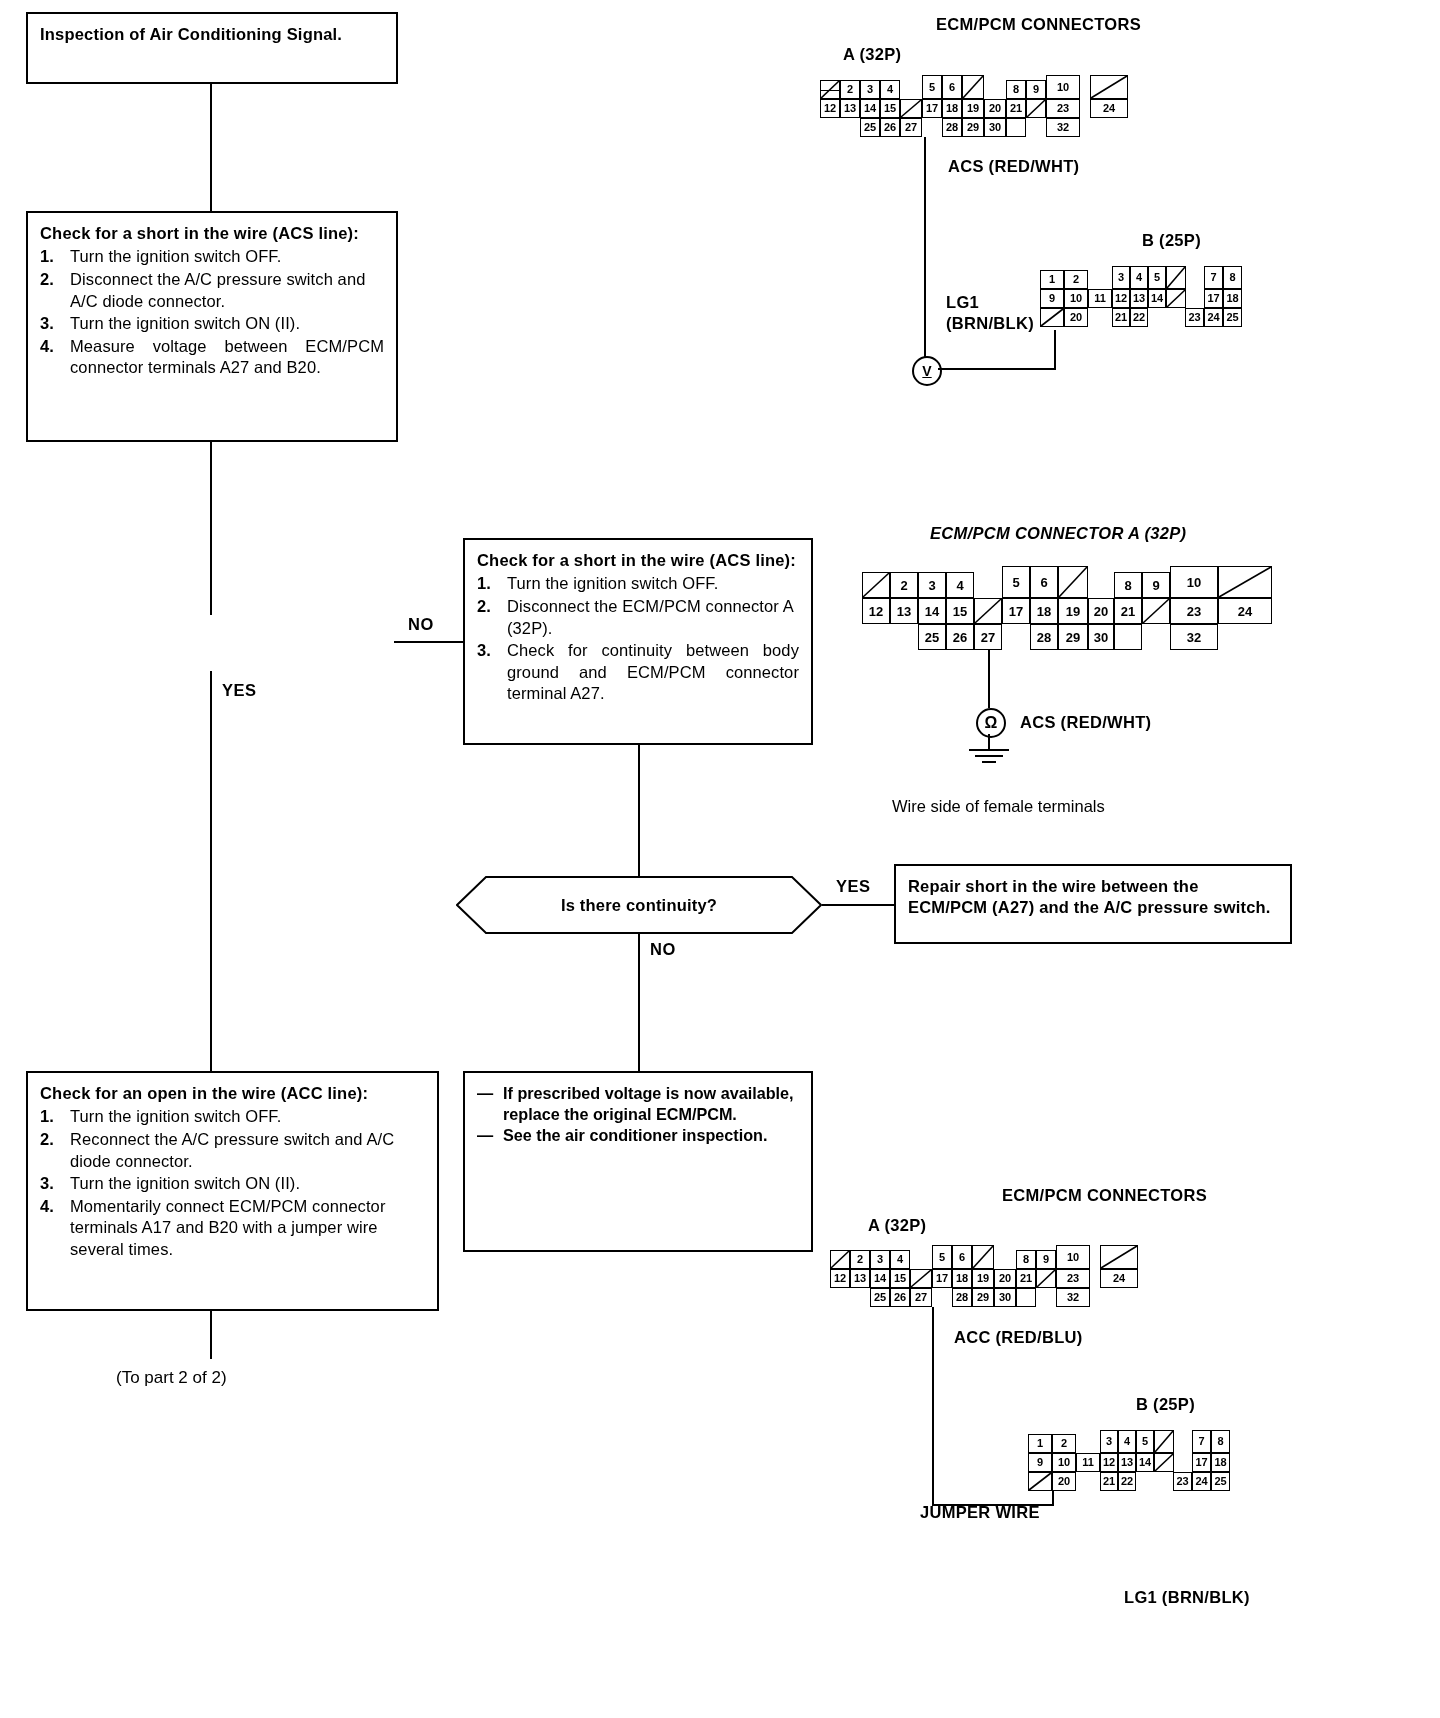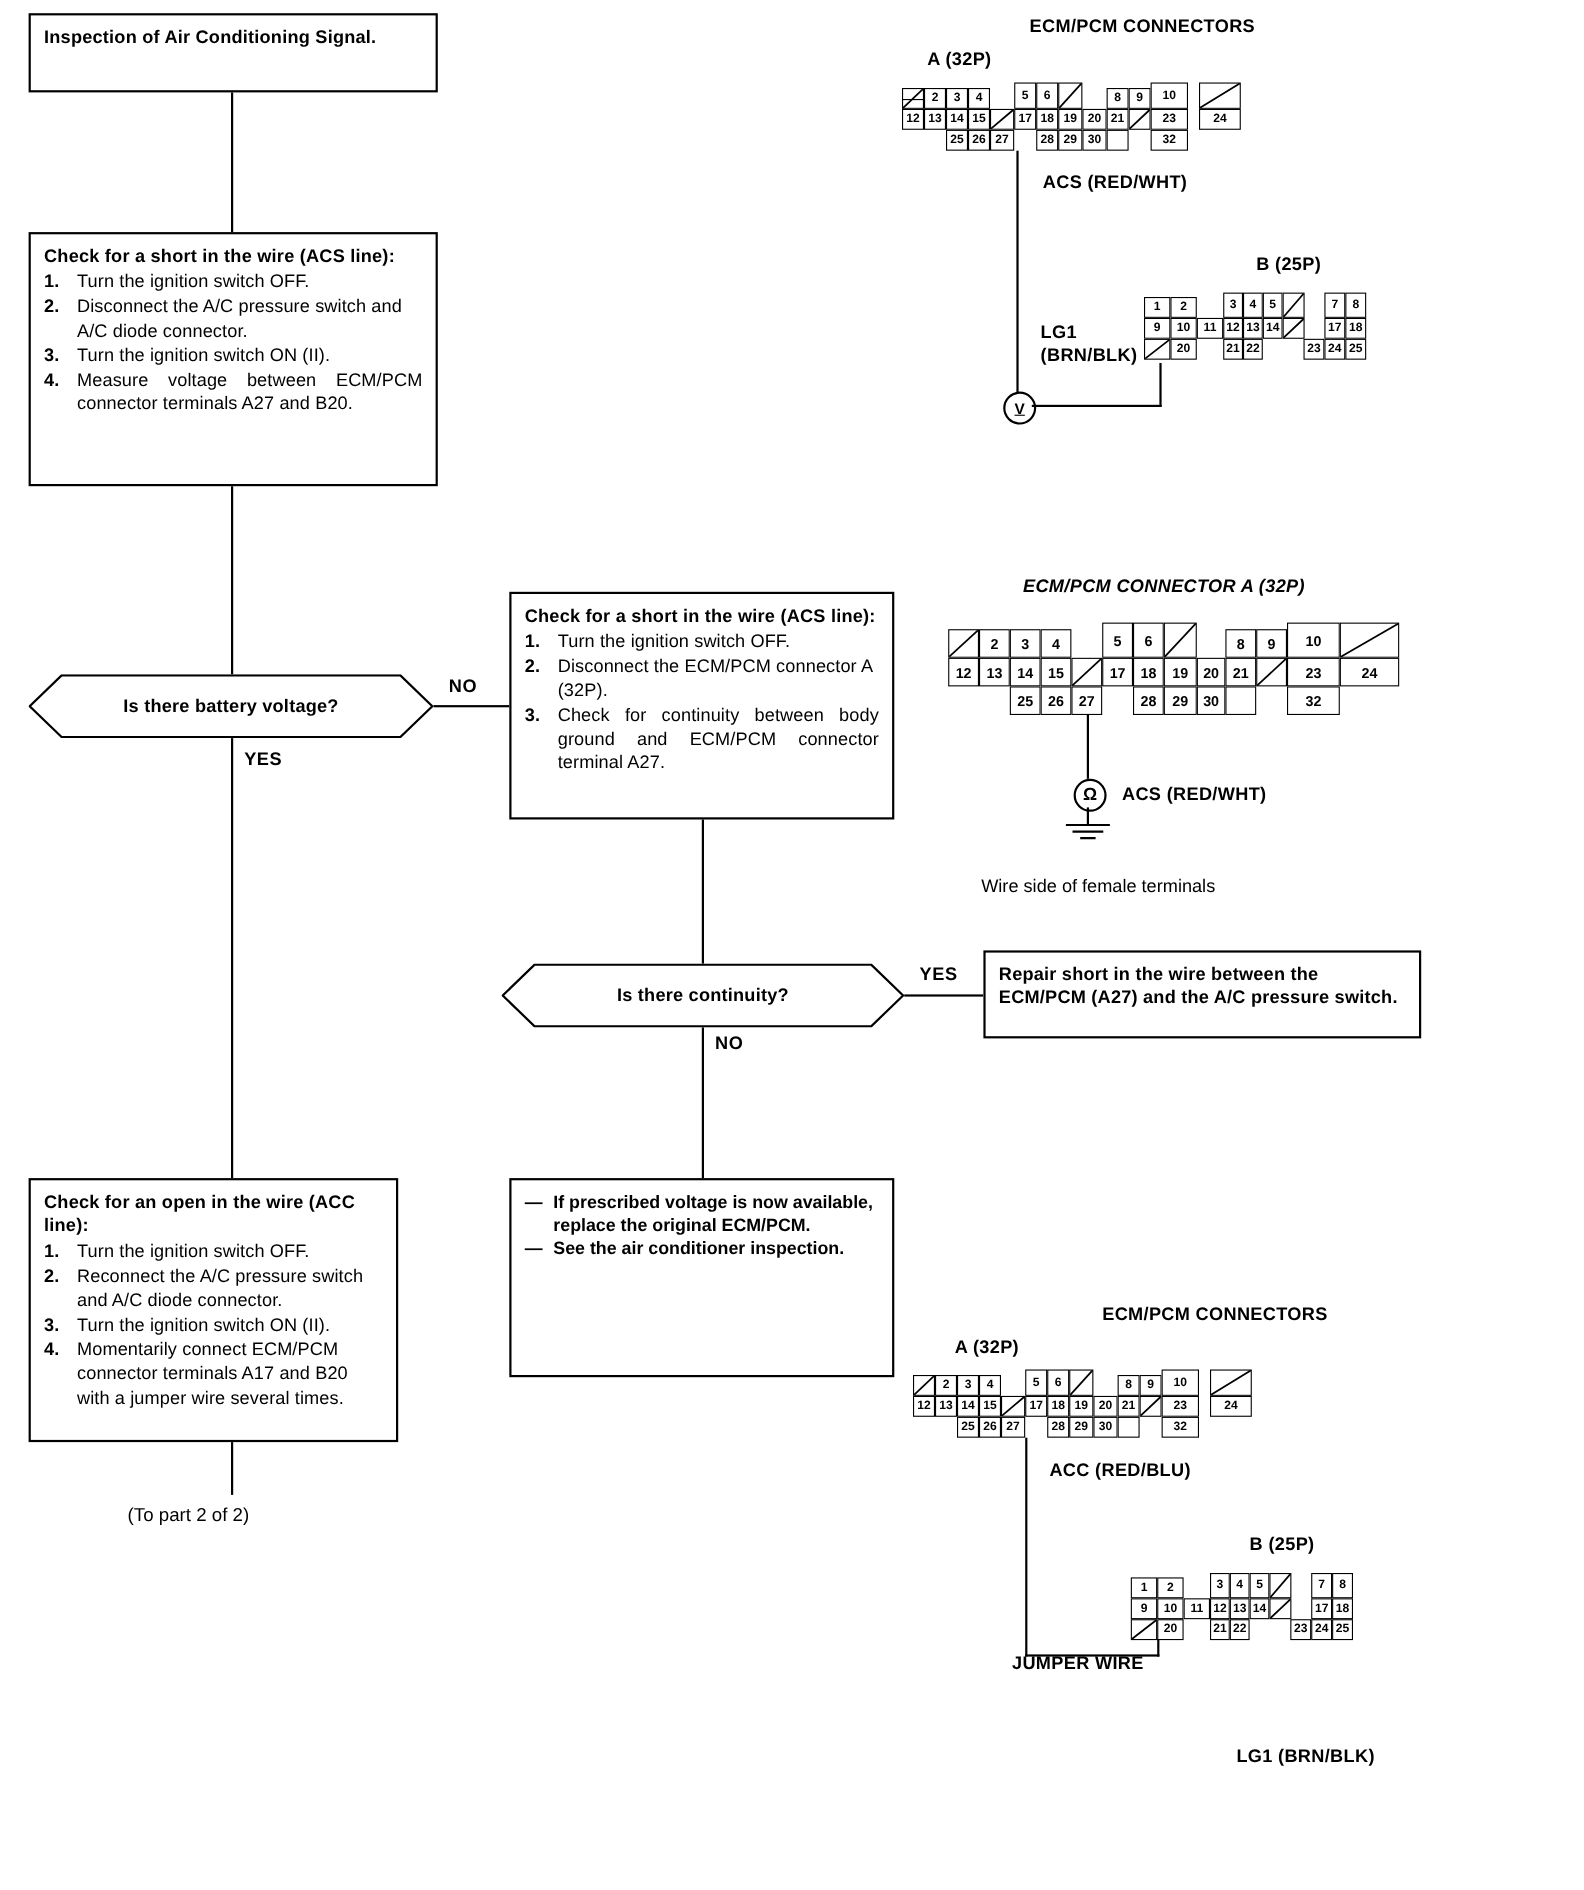--- a/index.html
+++ b/index.html
@@ -184,26 +184,20 @@
         <li><span class="num">1.</span><span>Turn the ignition switch OFF.</span></li>
         <li><span class="num">2.</span><span>Disconnect the A/C pressure switch and A/C diode connector.</span></li>
         <li><span class="num">3.</span><span>Turn the ignition switch ON (II).</span></li>
         <li class="justify"><span class="num">4.</span><span>Measure voltage between ECM/PCM connector terminals A27 and B20.</span></li>
       </ul>
     </div>
   </div>
 
   <div class="line vline" style="left:210px; top:442px; height:173px;"></div>
 
-  <div class="diamond" style="left:26px; top:613px; width:368px; height:58px;">
-    <svg width="368" height="58" viewBox="0 0 368 58">
-      <polygon points="30,1 338,1 367,29 338,57 30,57 1,29" fill="#fff" stroke="#000" stroke-width="2"></polygon>
-    </svg>
-    <div class="dlabel">Is there battery voltage?</div>
-  </div>
 
   <div class="line hline" style="left:394px; top:641px; width:70px;"></div>
   <div class="lbl" style="left:408px; top:615px;">NO</div>
 
   <div class="line vline" style="left:210px; top:671px; height:400px;"></div>
   <div class="lbl" style="left:222px; top:681px;">YES</div>
 
   <div class="box" style="left:463px; top:538px; width:350px; height:207px;">
     <div class="box-inner">
       <div class="bx-title">Check for a short in the wire (ACS line):</div>
@@ -241,21 +235,21 @@
       <ul class="dashlist">
         <li><span class="dash">—</span></li>
       </ul>
       <div class="nodash">If prescribed voltage is now available, replace the original ECM/PCM.</div>
       <ul class="dashlist">
         <li><span class="dash">—</span><span>See the air conditioner inspection.</span></li>
       </ul>
     </div>
   </div>
 
-  <div class="box" style="left:26px; top:1071px; width:336px; height:240px;">
+  <div class="box" style="left:26px; top:1071px; width:413px; height:240px;">
     <div class="box-inner">
       <div class="bx-title">Check for an open in the wire (ACC line):</div>
       <ul class="steps">
         <li><span class="num">1.</span><span>Turn the ignition switch OFF.</span></li>
         <li><span class="num">2.</span><span>Reconnect the A/C pressure switch and A/C diode connector.</span></li>
         <li><span class="num">3.</span><span>Turn the ignition switch ON (II).</span></li>
         <li><span class="num">4.</span><span>Momentarily connect ECM/PCM connector terminals A17 and B20 with a jumper wire several times.</span></li>
       </ul>
     </div>
   </div>

